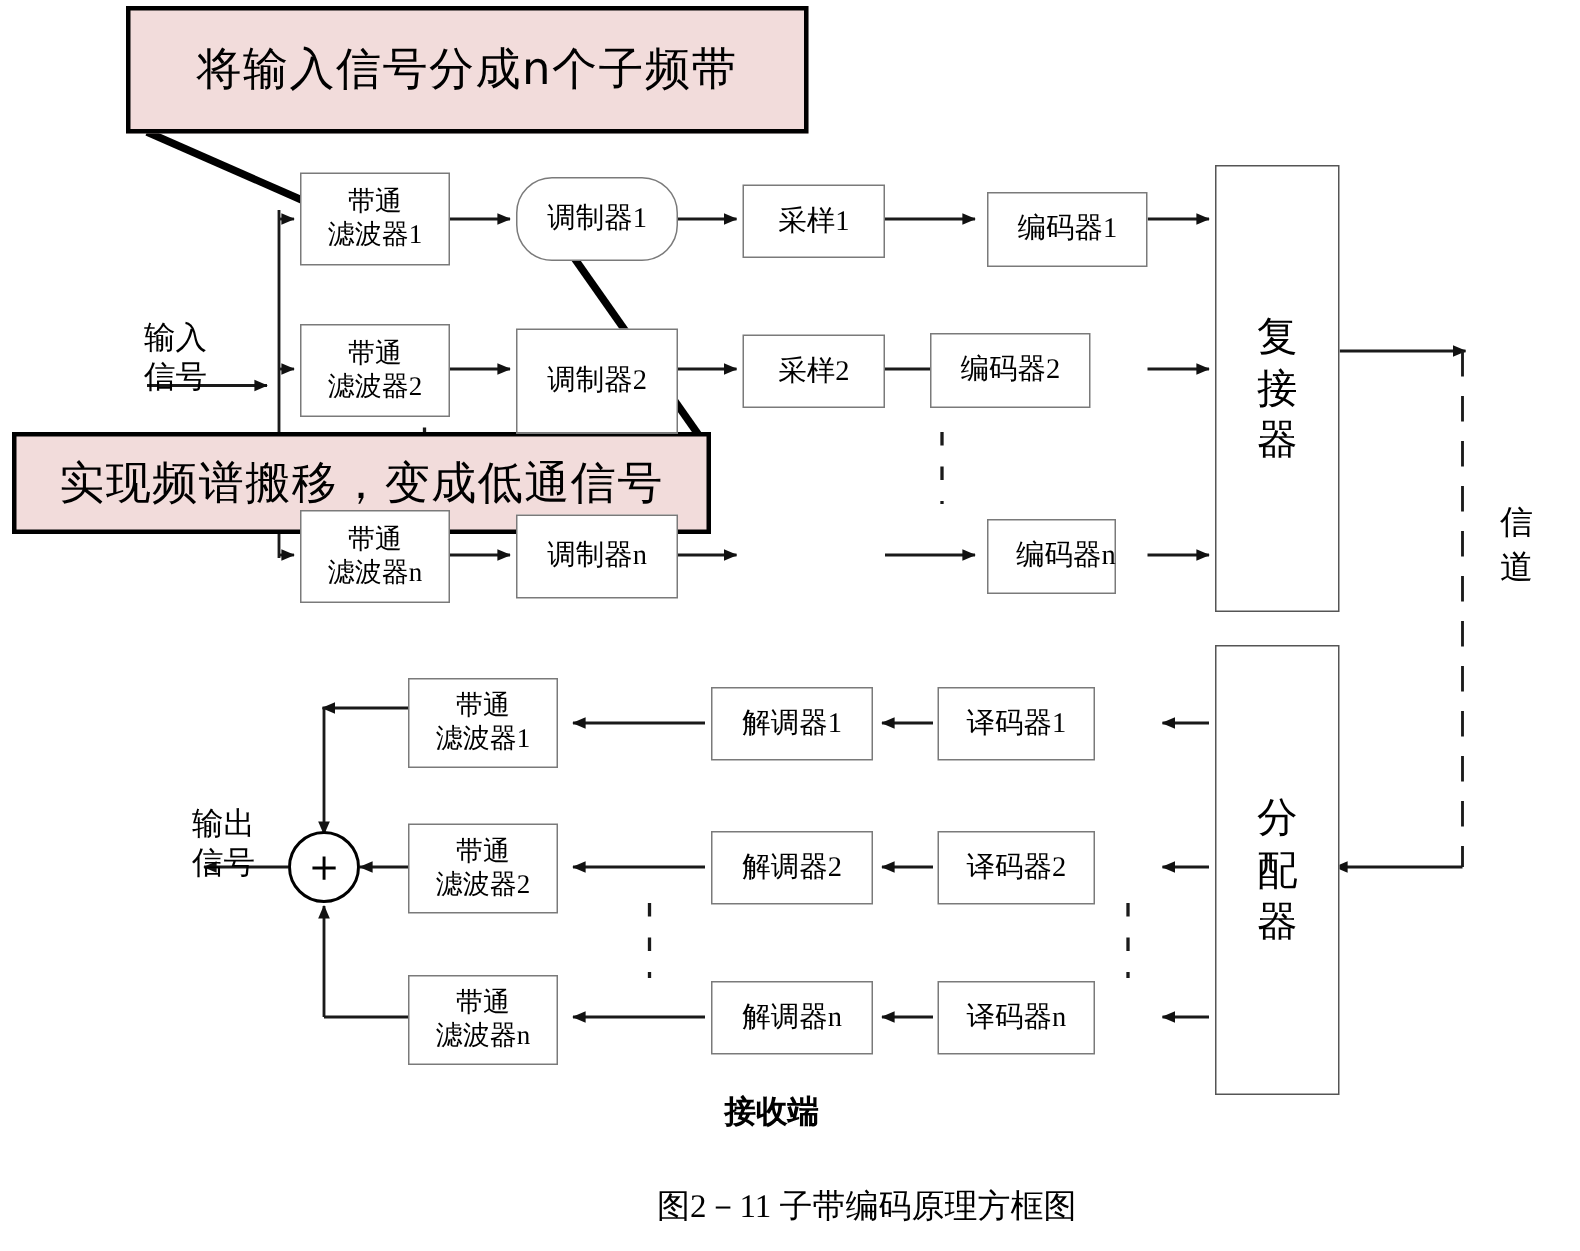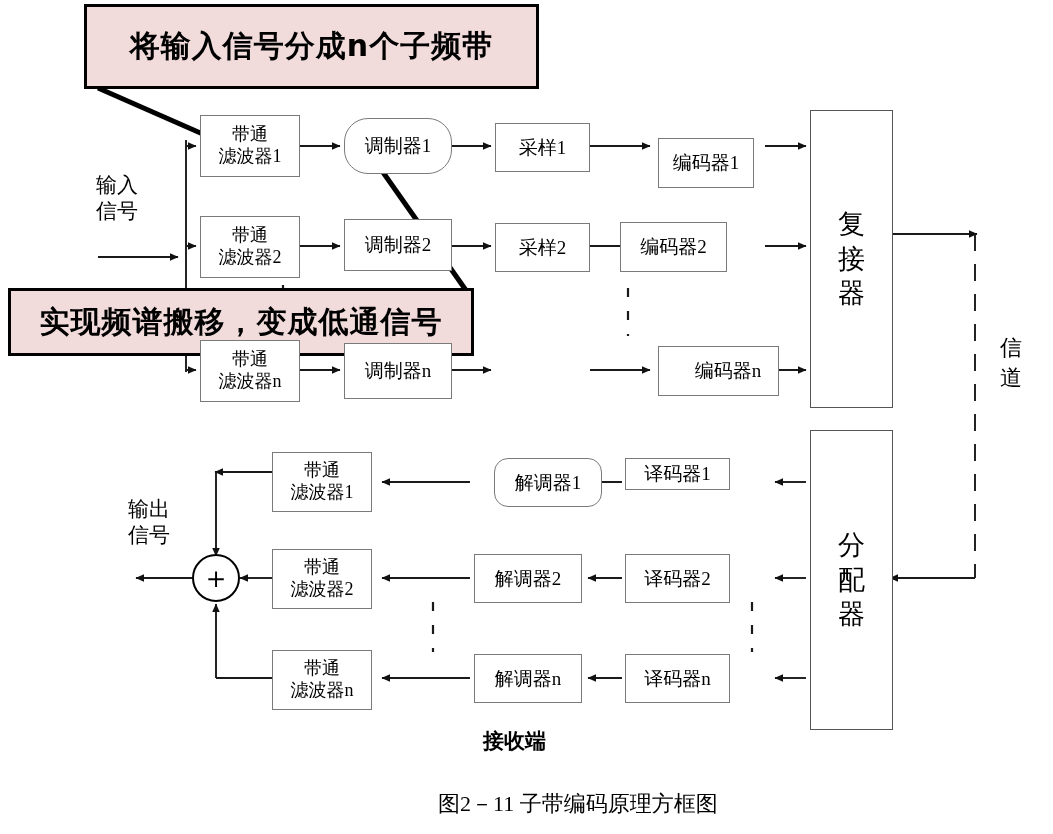--- a/index.html
+++ b/index.html
@@ -51,38 +51,39 @@
   .lbl {
     position: absolute;
     font-family: "Liberation Serif", "DejaVu Serif", serif;
     color: #000000;
     white-space: nowrap;
     line-height: 1.25;
   }
   .lbl.sig {
     font-size: 21px;
     text-align: right;
+    margin-top: 40px;
   }
   .lbl.chan {
     font-size: 22px;
     text-align: center;
     line-height: 1.35;
   }
   .lbl.recv { font-size: 21px; font-weight: bold; }
   .lbl.caption { font-size: 22px; margin-left: 48px; }
   .callout {
     position: absolute;
     box-sizing: border-box;
     background: #f2dcdb;
     border: 3.5px solid #000000;
     display: flex;
     align-items: center;
     justify-content: center;
     font-family: "DejaVu Sans", "Liberation Sans", sans-serif;
-    font-weight: bold;
+    font-weight: normal;
     font-size: 30px;
     color: #000000;
     white-space: nowrap;
     letter-spacing: 1px;
   }
   .sum-circle {
     position: absolute;
     box-sizing: border-box;
     border: 2px solid #000;
     border-radius: 50%;
@@ -187,46 +188,46 @@
   <div class="blk two-line" style="left:200px; top:115px; width:100px; height:62px;">
     <span>带通</span>
     <span>滤波器1</span>
   </div>
   <div class="blk" style="left:344px; top:118px; width:108px; height:56px;border-radius:24px;">
     <span>调制器1</span>
   </div>
   <div class="blk" style="left:495px; top:123px; width:95px; height:49px;">
     <span>采样1</span>
   </div>
-  <div class="blk" style="left:658px; top:138px; width:96px; height:50px;">
+  <div class="blk" style="left:658px; top:128px; width:107px; height:50px;">
     <span>编码器1</span>
   </div>
 
   <div class="blk two-line" style="left:200px; top:216px; width:100px; height:62px;">
     <span>带通</span>
     <span>滤波器2</span>
   </div>
-  <div class="blk" style="left:344px; top:219px; width:108px; height:52px;">
+  <div class="blk" style="left:344px; top:219px; width:108px; height:70px;">
     <span>调制器2</span>
   </div>
   <div class="blk" style="left:495px; top:223px; width:95px; height:49px;">
     <span>采样2</span>
   </div>
   <div class="blk" style="left:620px; top:222px; width:107px; height:50px;">
     <span>编码器2</span>
   </div>
 
   <div class="blk two-line" style="left:200px; top:340px; width:100px; height:62px;">
     <span>带通</span>
     <span>滤波器n</span>
   </div>
   <div class="blk" style="left:344px; top:343px; width:108px; height:56px;">
     <span>调制器n</span>
   </div>
-  <div class="blk" style="left:658px; top:346px; width:121px; height:50px;padding-left:19px;">
+  <div class="blk" style="left:658px; top:346px; width:86px; height:50px;padding-left:19px;">
     <span>编码器n</span>
   </div>
 
   <div class="blk vert" style="left:810px; top:110px; width:83px; height:298px;">
     <span>复</span>
     <span>接</span>
     <span>器</span>
   </div>
 
   <div class="lbl chan" style="left:1000px; top:333px;">
@@ -240,24 +241,24 @@
   </div>
 
   <div class="sum-circle" style="left:192px; top:554px; width:48px; height:48px;">
     <span>＋</span>
   </div>
 
   <div class="blk two-line" style="left:272px; top:452px; width:100px; height:60px;">
     <span>带通</span>
     <span>滤波器1</span>
   </div>
-  <div class="blk" style="left:494px; top:458px; width:108px; height:49px;border-radius:14px;">
+  <div class="blk" style="left:474px; top:458px; width:108px; height:49px;">
     <span>解调器1</span>
   </div>
-  <div class="blk" style="left:625px; top:458px; width:105px; height:32px;">
+  <div class="blk" style="left:625px; top:458px; width:105px; height:49px;">
     <span>译码器1</span>
   </div>
 
   <div class="blk two-line" style="left:272px; top:549px; width:100px; height:60px;">
     <span>带通</span>
     <span>滤波器2</span>
   </div>
   <div class="blk" style="left:474px; top:554px; width:108px; height:49px;">
     <span>解调器2</span>
   </div>

